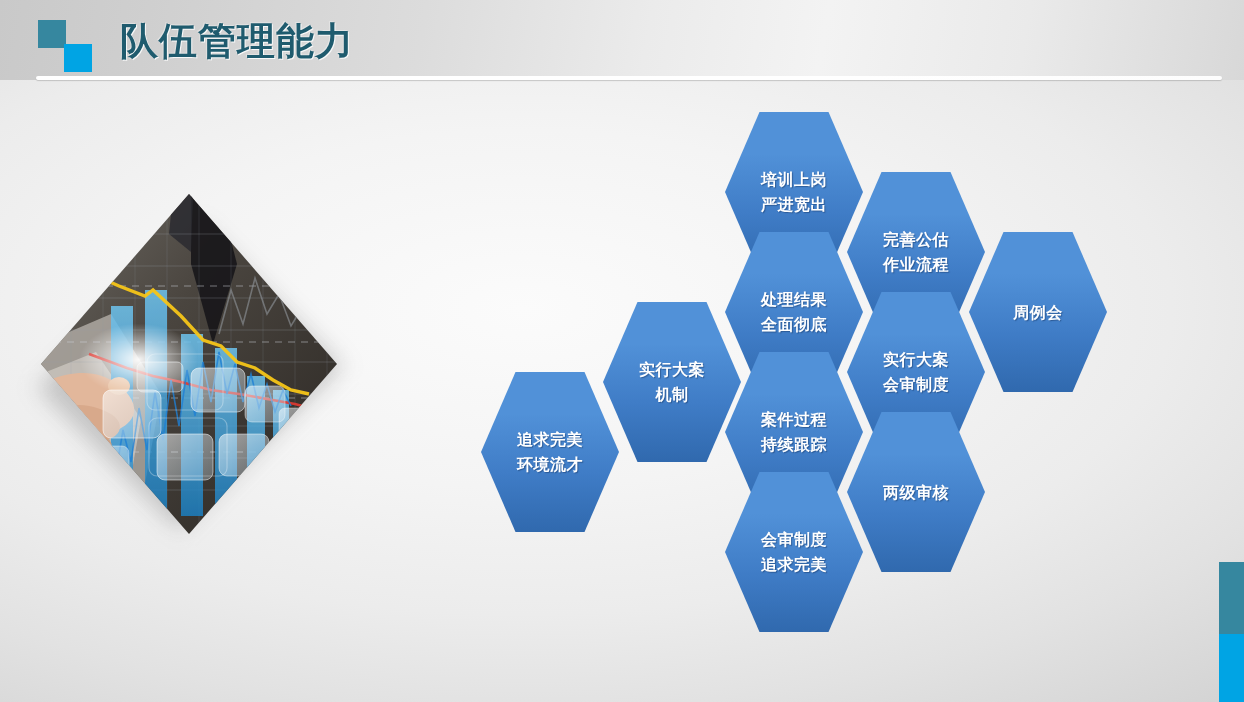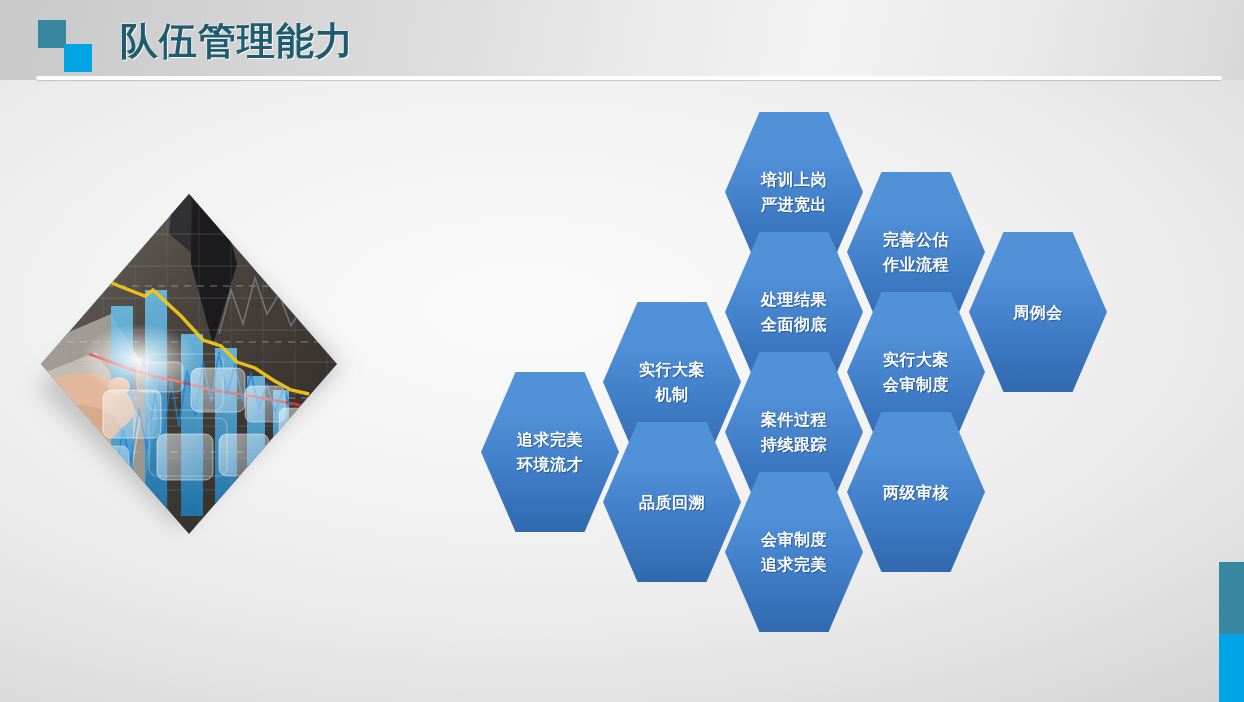--- a/index.html
+++ b/index.html
@@ -254,23 +254,20 @@
 
   <div id="hex-cluster">
       <div class="hex" style="left: 481px; top: 372px; background: linear-gradient(rgb(81, 145, 216) 0%, rgb(81, 145, 216) 26%, rgb(63, 124, 198) 64%, rgb(48, 105, 174) 100%);">
         <div class="hex-label" style="color: rgb(255, 255, 255);">追求完美
 环境流才</div>
       </div>
       <div class="hex" style="left: 603px; top: 302px; background: linear-gradient(rgb(81, 145, 216) 0%, rgb(81, 145, 216) 26%, rgb(63, 124, 198) 64%, rgb(48, 105, 174) 100%);">
         <div class="hex-label" style="color: rgb(255, 255, 255);">实行大案
 机制</div>
       </div>
-      <div class="hex" style="left: 603px; top: 422px; background: linear-gradient(rgb(81, 145, 216) 0%, rgb(81, 145, 216) 26%, rgb(63, 124, 198) 64%, rgb(48, 105, 174) 100%);">
-        <div class="hex-label" style="color: rgb(255, 255, 255);">品质回溯</div>
-      </div>
       <div class="hex" style="left: 725px; top: 112px; background: linear-gradient(rgb(81, 145, 216) 0%, rgb(81, 145, 216) 26%, rgb(63, 124, 198) 64%, rgb(48, 105, 174) 100%);">
         <div class="hex-label" style="color: rgb(255, 255, 255);">培训上岗
 严进宽出</div>
       </div>
       <div class="hex" style="left: 725px; top: 232px; background: linear-gradient(rgb(81, 145, 216) 0%, rgb(81, 145, 216) 26%, rgb(63, 124, 198) 64%, rgb(48, 105, 174) 100%);">
         <div class="hex-label" style="color: rgb(255, 255, 255);">处理结果
 全面彻底</div>
       </div>
       <div class="hex" style="left: 725px; top: 352px; background: linear-gradient(rgb(81, 145, 216) 0%, rgb(81, 145, 216) 26%, rgb(63, 124, 198) 64%, rgb(48, 105, 174) 100%);">
         <div class="hex-label" style="color: rgb(255, 255, 255);">案件过程

